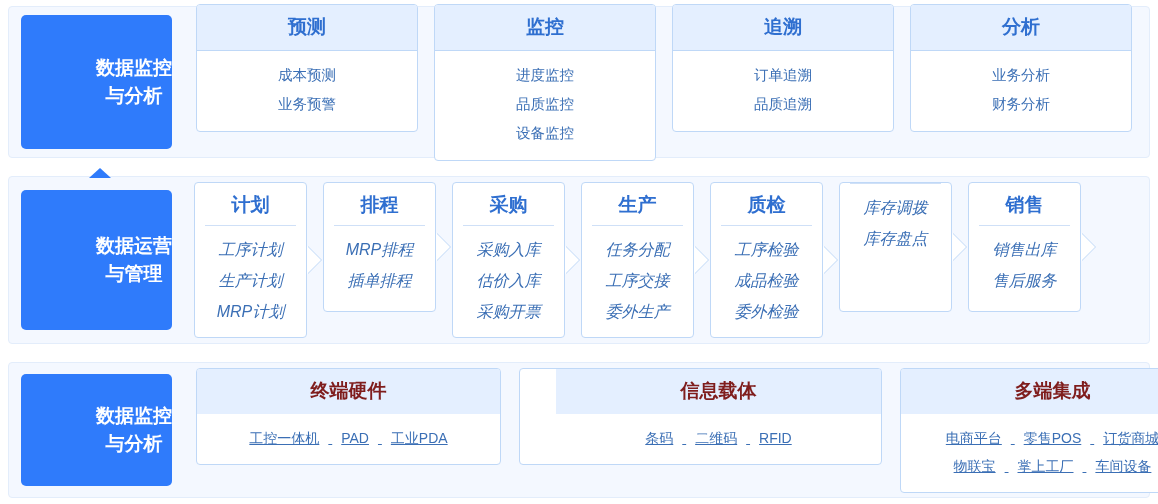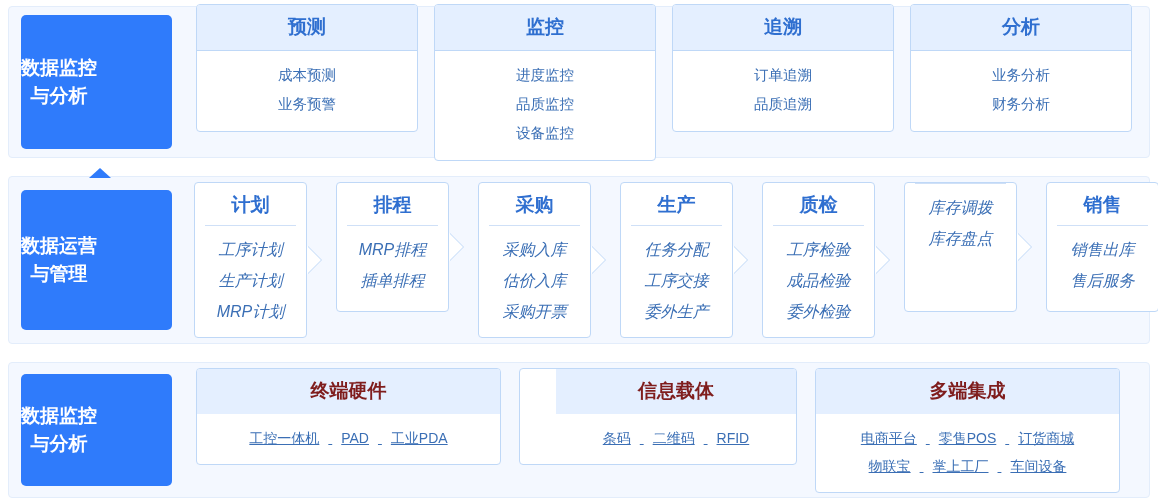--- a/index.html
+++ b/index.html
@@ -31,21 +31,21 @@
     width:151px;
     background:#2f7bfb;
     border-radius:5px;
     color:#ffffff;
     font-weight:bold;
     font-size:19px;
     line-height:1.5;
     text-align:center;
     display:flex;
     align-items:center;
-    justify-content:flex-start;
+    justify-content:flex-end;
     margin-left:12px;
     box-sizing:border-box;
   }
   .row1 .label-block{height:134px;}
   .row2 .label-block{height:140px;}
   .row3 .label-block{height:112px;}
   .label-block span{display:block;}
 
   .cards{
     flex:1 1 auto;
@@ -86,21 +86,21 @@
   
   .r2{position:relative;padding-left:22px;}
   .chev{
     position:relative;
     width:113px;
     min-height:130px;
     background:#ffffff;
     border:1px solid #bfd8f7;
     border-radius:4px;
     box-sizing:border-box;
-    margin-right:29px;
+    margin-right:16px;
     text-align:center;
   }
   .chev:last-child{margin-right:0;}
   .chev .c-head{
     color:#2f6fd0;
     font-weight:bold;
     font-size:19px;
     padding:9px 0 7px;
   }
   .chev .c-line{
@@ -151,21 +151,21 @@
   .c3-body{
     text-align:center;
     color:#3b6fb5;
     font-size:14px;
     line-height:2.0;
     padding:10px 8px 12px;
     text-decoration:underline;
   }
   .c3-body .grp span{margin:0 9px;}
   .w-term{width:305px;}
-  .w-carrier{width:278px;padding-left:36px;}
+  .w-carrier{width:363px;padding-left:36px;}
   .w-multi{width:305px;}
 
   
   .up-arrow{
     position:absolute;
     left:80px;
     top:-9px;
     width:0;height:0;
     border-left:11px solid transparent;
     border-right:11px solid transparent;

